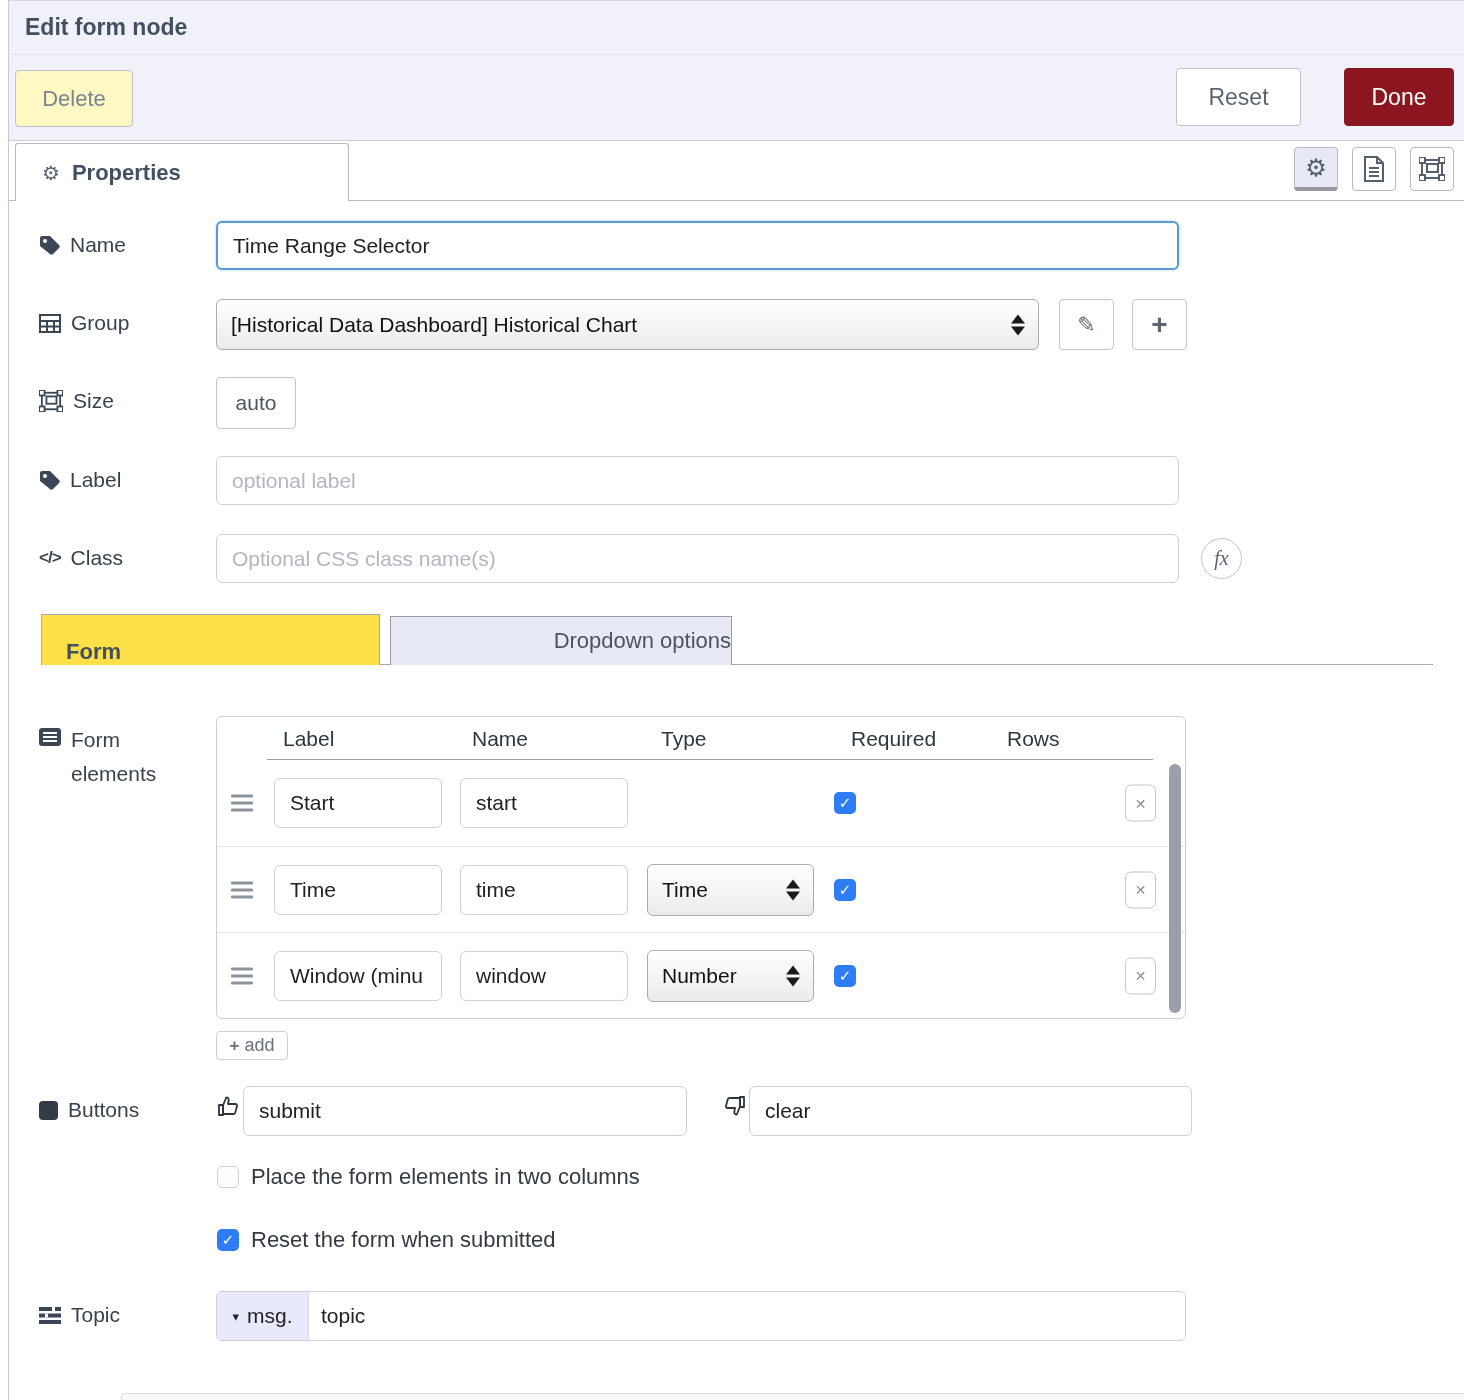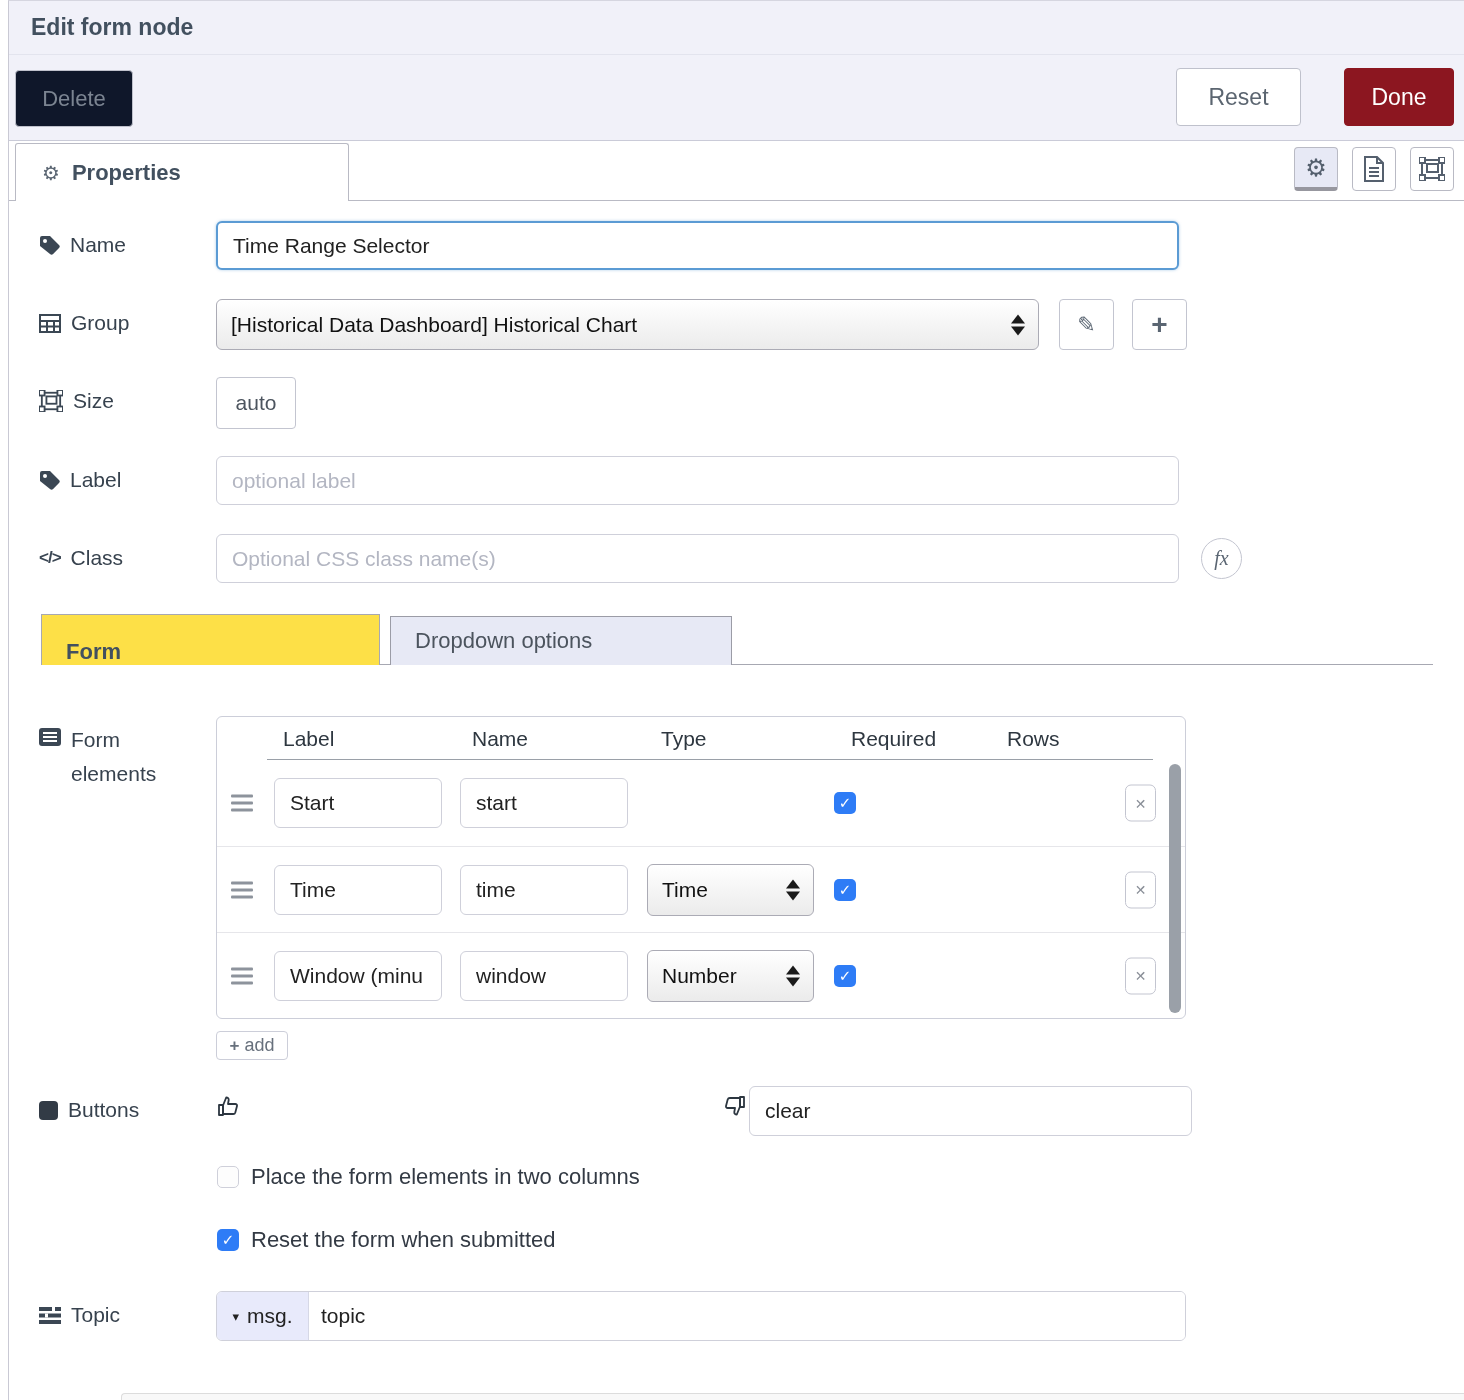--- a/index.html
+++ b/index.html
@@ -2,25 +2,25 @@
 <html><head>
 <meta charset="utf-8">
 <style>
   * { box-sizing: border-box; }
   html,body { margin:0; padding:0; background:#fff; width:1464px; height:1400px; overflow:hidden;
     font-family:"Liberation Sans","DejaVu Sans",sans-serif; -webkit-font-smoothing:antialiased; }
   .dialog { position:relative; width:1456px; height:1400px; margin-left:8px;
     border-left:1px solid #c9c9d4; border-top:1px solid #d6d6e0; background:#fff; }
 
   
-  .hdr { height:54px; background:#f1f1f9; border-bottom:1px solid #e3e4ee; display:flex; align-items:center; padding-left:22px; }
+  .hdr { height:54px; background:#f1f1f9; border-bottom:1px solid #e3e4ee; display:flex; align-items:center; padding-left:16px; }
   .hdr-title { font-size:23px; font-weight:bold; color:#42505f; }
   .toolbar { position:relative; height:86px; background:#f1f1f9; border-bottom:1px solid #cacbd8; }
   .btn { display:flex; align-items:center; justify-content:center; border-radius:4px; cursor:pointer; }
-  .btn-delete { position:absolute; left:6px; top:15px; width:118px; height:57px; background:#0f172a; border:1px solid #bfc1cc; color:#7b8491; font-size:22px; }
+  .btn-delete { position:absolute; left:6px; top:15px; width:118px; height:57px; background:#fef9c3; border:1px solid #bfc1cc; color:#7b8491; font-size:22px; }
   .btn-cancel { position:absolute; right:163px; top:13px; width:125px; height:58px; background:#fff; border:1px solid #bfc1cc; color:#5b6570; font-size:23px; }
   .btn-done { position:absolute; right:10px; top:13px; width:110px; height:58px; background:#8c1620; border:1px solid #8c1620; color:#fff; font-size:23px; }
 
   
   .tabrow { position:relative; height:60px; background:#fff; border-bottom:1px solid #b9bac4; }
   .tab-props { position:absolute; left:6px; top:2px; width:334px; height:58px; background:#fff; z-index:2;
     border:1px solid #b9bac4; border-bottom:none; border-radius:3px 3px 0 0; display:flex; align-items:center; padding-left:26px; gap:12px; }
   .tab-props .glyph { font-size:20px; color:#5a6572; }
   .tab-props .lbl { font-size:22px; font-weight:bold; color:#42505f; }
   .mini-btn { position:absolute; top:6px; width:44px; height:44px; background:#fff; border:1px solid #b9bac4; border-radius:4px;
@@ -45,21 +45,21 @@
   .tri-up { width:0; height:0; border-left:7px solid transparent; border-right:7px solid transparent; border-bottom:9px solid #1a1a1a; }
   .tri-dn { width:0; height:0; border-left:7px solid transparent; border-right:7px solid transparent; border-top:9px solid #1a1a1a; }
 
   .sq-btn { background:#fff; border:1px solid #c3c5d0; border-radius:4px; display:flex; align-items:center; justify-content:center; color:#5a6572; cursor:pointer; }
 
   
   .sect-tabs { position:absolute; left:32px; top:413px; width:1392px; height:51px; border-bottom:1px solid #a7a8b2; }
   .sect-tab-form { position:absolute; left:0; top:0; width:339px; height:51px; background:#fde047; z-index:2;
     border:1px solid #a7a8b2; border-bottom:none; display:flex; align-items:flex-end; padding-left:24px; font-size:22px; font-weight:bold; color:#42505f; }
   .sect-tab-dd { position:absolute; left:349px; top:2px; width:342px; height:49px; background:#e7e9f5; z-index:1;
-    border:1px solid #9b9ca6; border-bottom:none; display:flex; align-items:center; padding-left:24px; font-size:22px; color:#4c545e; cursor:pointer; }
+    border:1px solid #9b9ca6; border-bottom:none; display:flex; align-items:center; padding-left:24px; font-size:22px; color:#4c545e; cursor:pointer;justify-content:flex-end; }
 
   
   .fe-box { position:absolute; left:207px; top:515px; width:970px; height:303px; border:1px solid #ccced9; border-radius:6px; background:#fff; }
   .fe-head { position:relative; height:43px; }
   .fe-head span { position:absolute; top:10px; font-size:21px; color:#2e3740; }
   .fe-h0 { left:66px; } .fe-h1 { left:255px; } .fe-h2 { left:444px; } .fe-h3 { left:634px; } .fe-h4 { left:790px; }
   .fe-head::after { content:''; position:absolute; left:50px; right:32px; bottom:0; border-bottom:1px solid #9aa0a8; }
   .fe-row { position:relative; height:86px; }
   .fe-row + .fe-row { border-top:1px solid #e6e6ea; }
   .handle { position:absolute; left:14px; top:50%; transform:translateY(-50%); width:22px; cursor:grab; }
@@ -308,20 +308,21 @@
           </svg>
       </span>
       <span>Buttons</span>
     </div>
     <span class="thumb-ico" style="left:208px;top:893px;">
       <svg width="24" height="24" viewBox="0 0 24 24" fill="none" stroke="#2c3640" stroke-width="1.8" stroke-linejoin="round">
         <path d="M2 11 h4 v10 H2 z"></path>
           <path d="M6 20 v-8.5 l3.2-8 c1.6 0 2.7 1 2.5 2.5 L11 10 h7.3 c1.2 0 2 1 1.7 2.1 l-1.7 6.3 c-.3 1-1 1.6-2.1 1.6 z"></path>
       </svg>
     </span>
+    <input class="txtin" style="position: absolute; left: 234px; top: 885px; width: 444px; height: 50px;" value="submit">
     <span class="thumb-ico" style="left:713px;top:893px;">
       <svg width="24" height="24" viewBox="0 0 24 24" fill="none" stroke="#2c3640" stroke-width="1.8" stroke-linejoin="round" style="transform:rotate(180deg);">
         <path d="M2 11 h4 v10 H2 z"></path>
           <path d="M6 20 v-8.5 l3.2-8 c1.6 0 2.7 1 2.5 2.5 L11 10 h7.3 c1.2 0 2 1 1.7 2.1 l-1.7 6.3 c-.3 1-1 1.6-2.1 1.6 z"></path>
       </svg>
     </span>
     <input class="txtin" style="position: absolute; left: 740px; top: 885px; width: 443px; height: 50px;" value="clear">
 
     <div class="cb-row" style="left:208px;top:963px;">
       <div class="chk off"></div>

